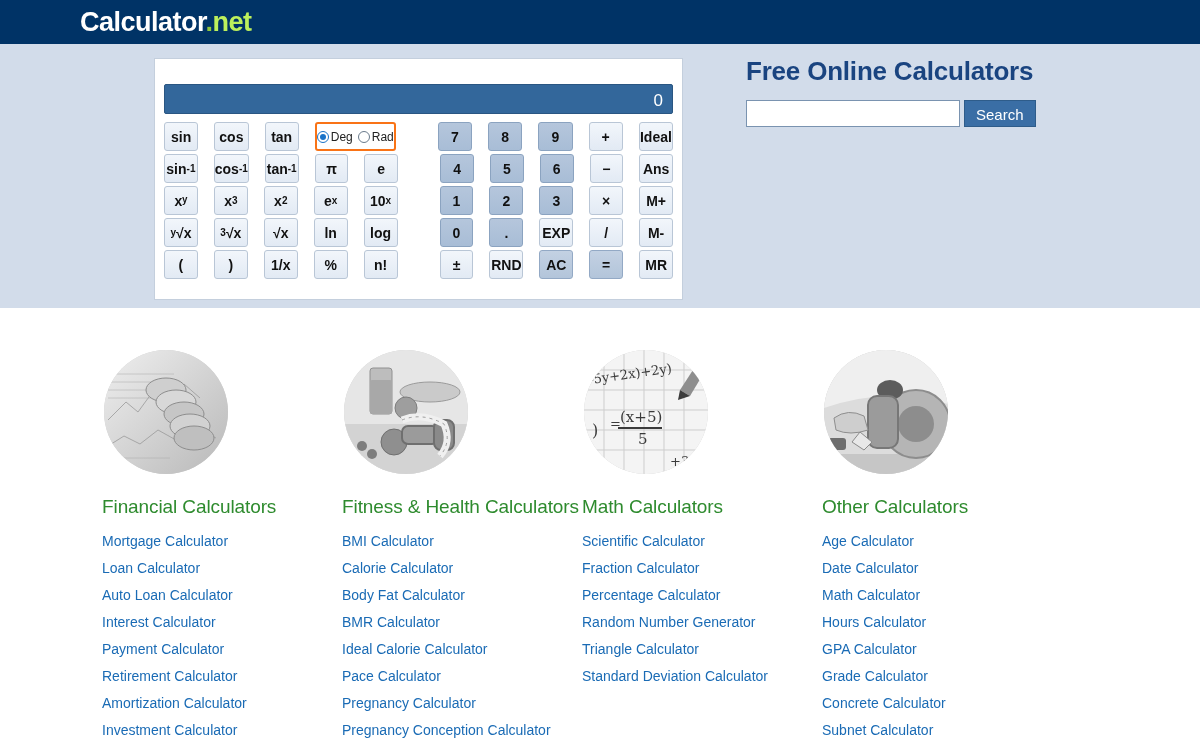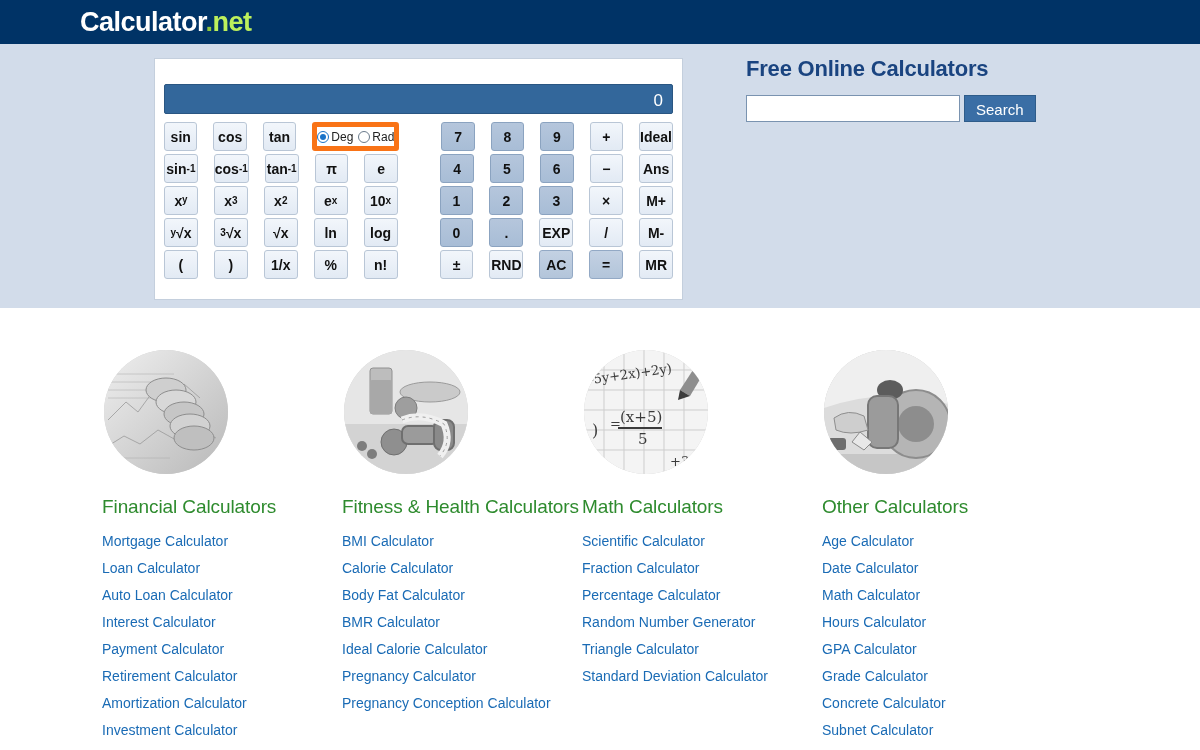--- a/index.html
+++ b/index.html
@@ -89,21 +89,21 @@
   }
   .btn.hl {
     background: linear-gradient(#c3d1e3, #b3c5da);
     border-color: #93a9c5;
   }
   .btn sup { font-size: 10px; vertical-align: super; line-height: 0; }
   #deg-rad {
     flex: 2.06 1 0;
     height: 29px;
     background: #ffffff;
-    border: 5px solid #f97316;
+    border: 2px solid #f97316;
     border-radius: 3px;
     display: flex;
     align-items: center;
     justify-content: center;
     gap: 5px;
     font-size: 12px;
     color: #222;
     font-weight: normal;
   }
   #deg-rad label { display: flex; align-items: center; gap: 2px; cursor: pointer; }
@@ -128,21 +128,21 @@
 
   
   #search-block {
     position: absolute;
     left: 746px;
     top: 12px;
     width: 300px;
   }
   #hero-title {
     color: #1a4480;
-    font-size: 22px;
+    font-size: 26px;
     font-weight: bold;
     margin: 0 0 13px 0;
     letter-spacing: -0.2px;
   }
   #search-row { display: flex; }
   #search-input {
     width: 214px;
     height: 27px;
     border: 1px solid #7a93b0;
     background: #ffffff;
@@ -360,20 +360,21 @@
           </g>
         </svg>
       </div>
       <h2 class="cat-title">Fitness &amp; Health Calculators</h2>
       <ul class="cat-links">
         <li><a href="#">BMI Calculator</a></li>
         <li><a href="#">Calorie Calculator</a></li>
         <li><a href="#">Body Fat Calculator</a></li>
         <li><a href="#">BMR Calculator</a></li>
         <li><a href="#">Ideal Calorie Calculator</a></li>
+        <li><a href="#">Pace Calculator</a></li>
         <li><a href="#">Pregnancy Calculator</a></li>
         <li><a href="#">Pregnancy Conception Calculator</a></li>
       </ul>
     </div>
     <div class="category">
       <div class="cat-thumb">
         <svg viewBox="0 0 124 124" preserveAspectRatio="xMidYMid slice">
           <rect width="124" height="124" fill="#f4f4f4"></rect>
       <g stroke="#cdcdcd" stroke-width="1">
         <line x1="0" y1="20" x2="124" y2="20"></line>

